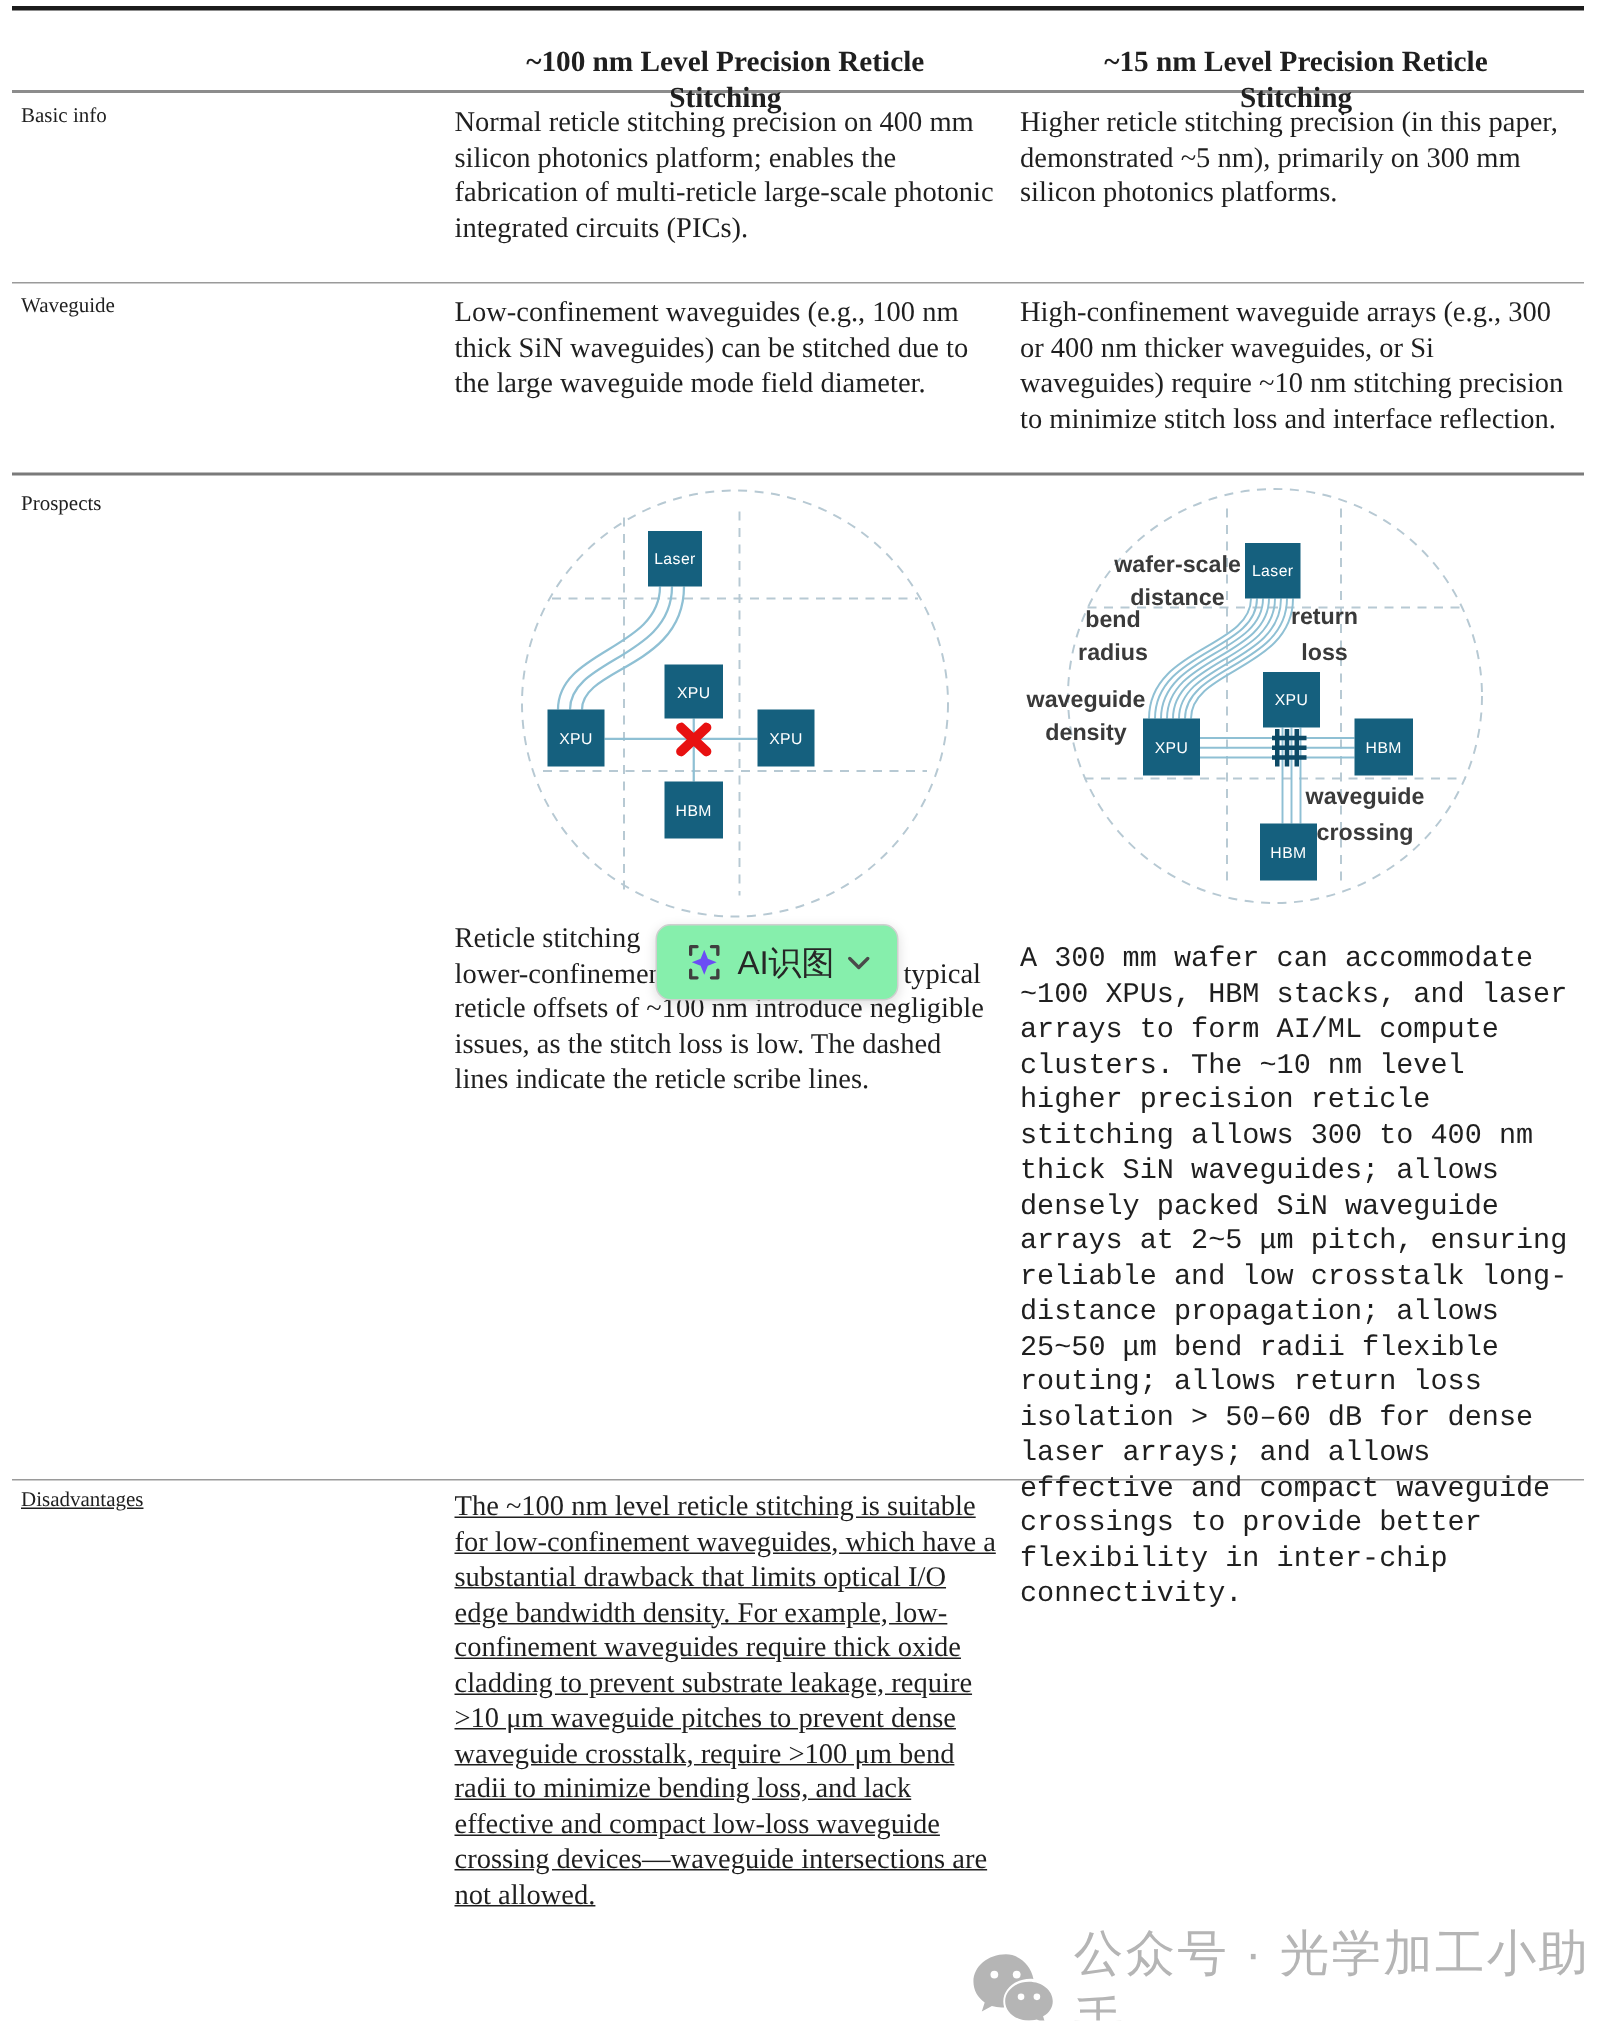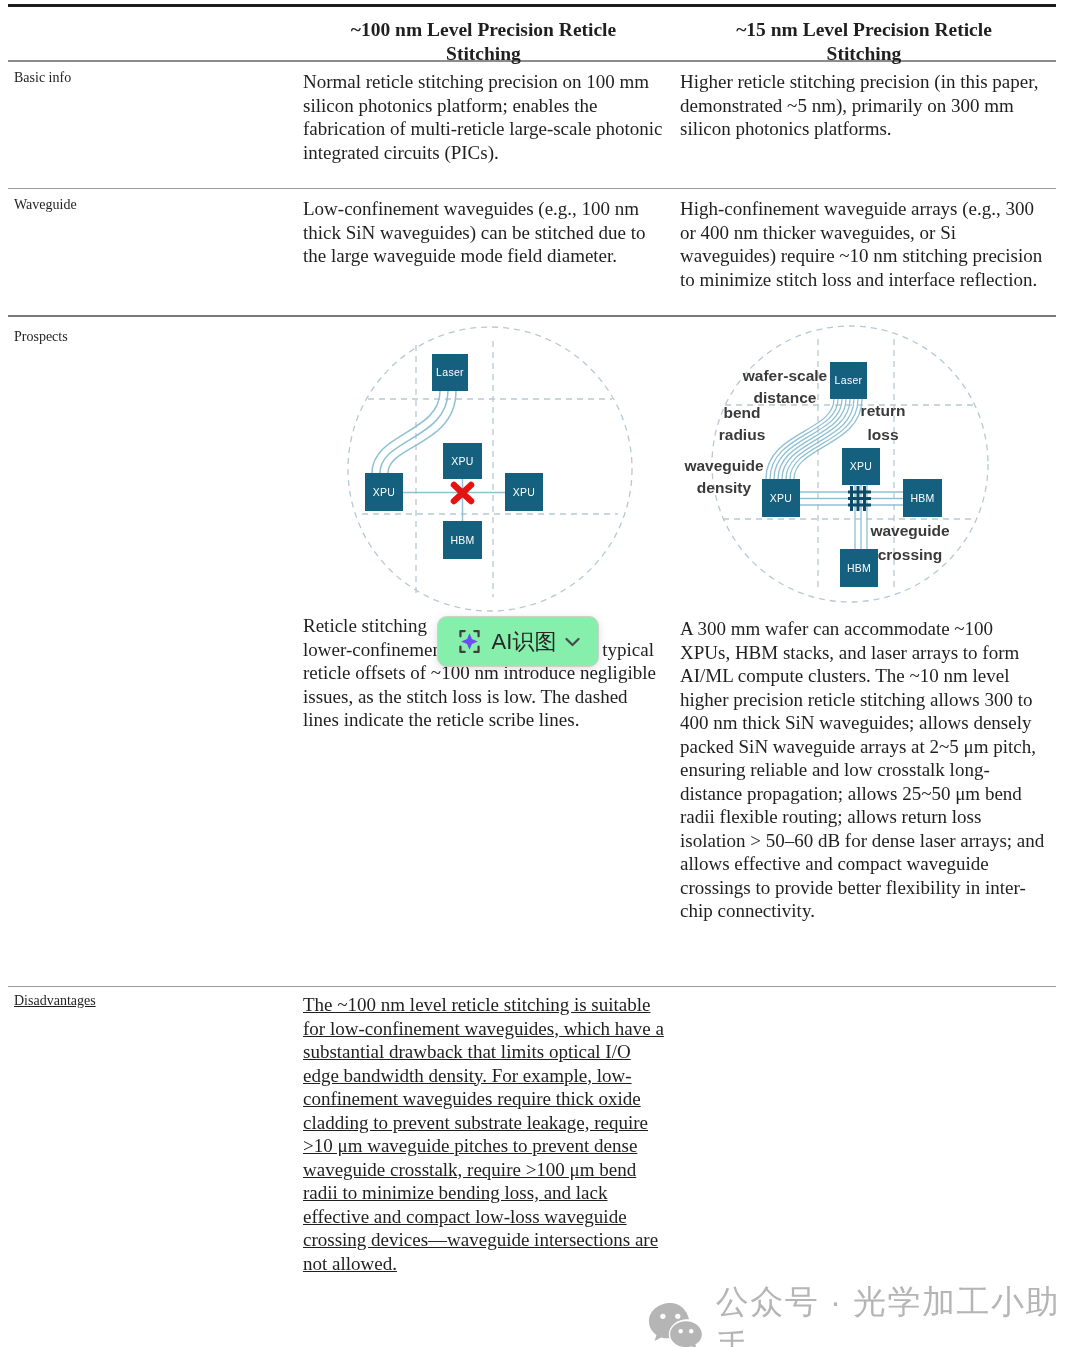--- a/index.html
+++ b/index.html
@@ -13,21 +13,21 @@
   .row-waveguide{height:128px;border-bottom:2px solid #7a7a7a;}
   .row-prospects{height:670px;border-bottom:1.5px solid #9a9a9a;position:relative;}
   .row-disadv{height:360px;}
 
   .cell{padding:8px 8px 0 8px;font-size:19px;line-height:23.5px;}
   .cell-label{padding:8px 4px 0 6px;font-size:14px;}
   .row-prospects .cell,.row-prospects .cell-label{padding-top:12px;}
   .row-disadv .cell,.row-disadv .cell-label{padding-top:6px;text-decoration:underline;}
 
   .hcell{padding-top:7px;text-align:center;font-weight:700;font-size:19.5px;line-height:24px;}
-  .hcell .inner{max-width:330px;margin:4px auto;}
+  .hcell .inner{max-width:330px;margin:16px auto;}
 
   .diagram{display:block;}
   .diagram-left{margin:4px 0 0 17px;}
   .diagram-right{margin:7px 0 0 0;}
   .caption{margin:1px 0 0 0;}
   .caption p{margin:0;}
 
   svg text{font-family:"Liberation Sans", sans-serif;}
   .chip-rect{fill:var(--chip);}
   .chip-label{fill:#ffffff;font-size:10.5px;text-anchor:middle;letter-spacing:.3px;}
@@ -57,21 +57,21 @@
     <div class="hcell">
       <div class="inner">~100 nm Level Precision Reticle Stitching</div>
     </div>
     <div class="hcell">
       <div class="inner">~15 nm Level Precision Reticle Stitching</div>
     </div>
   </div>
 
   <div class="row row-basic">
     <div class="cell-label">Basic info</div>
-    <div class="cell">Normal reticle stitching precision on 100 mm silicon photonics platform; enables the fabrication of multi-reticle large-scale photonic integrated circuits (PICs).</div>
+    <div class="cell">Normal reticle stitching precision on 400 mm silicon photonics platform; enables the fabrication of multi-reticle large-scale photonic integrated circuits (PICs).</div>
     <div class="cell">Higher reticle stitching precision (in this paper, demonstrated ~5 nm), primarily on 300 mm silicon photonics platforms.</div>
   </div>
 
   <div class="row row-waveguide">
     <div class="cell-label">Waveguide</div>
     <div class="cell">Low-confinement waveguides (e.g., 100 nm thick SiN waveguides) can be stitched due to the large waveguide mode field diameter.</div>
     <div class="cell">High-confinement waveguide arrays (e.g., 300 or 400 nm thicker waveguides, or Si waveguides) require ~10 nm stitching precision to minimize stitch loss and interface reflection.</div>
   </div>
 
   <div class="row row-prospects">
@@ -170,21 +170,21 @@
           <text class="anno" x="62" y="116">radius</text>
           <text class="anno" x="203" y="92">return</text>
           <text class="anno" x="203" y="116">loss</text>
           <text class="anno" x="44" y="147">waveguide</text>
           <text class="anno" x="44" y="169">density</text>
           <text class="anno" x="230" y="212">waveguide</text>
           <text class="anno" x="230" y="236">crossing</text>
         </g>
       </svg>
 
-      <div class="caption" style="margin-top:3px;">
+      <div class="caption" style="margin-top:14px;font-family:Liberation Mono, monospace;">
         <p>A 300 mm wafer can accommodate ~100 XPUs, HBM stacks, and laser arrays to form AI/ML compute clusters. The ~10 nm level higher precision reticle stitching allows 300 to 400 nm thick SiN waveguides; allows densely packed SiN waveguide arrays at 2~5 μm pitch, ensuring reliable and low crosstalk long-distance propagation; allows 25~50 μm bend radii flexible routing; allows return loss isolation &gt; 50–60 dB for dense laser arrays; and allows effective and compact waveguide crossings to provide better flexibility in inter-chip connectivity.</p>
       </div>
     </div>
   </div>
 
   <div class="row row-disadv">
     <div class="cell-label">Disadvantages</div>
     <div class="cell">The ~100 nm level reticle stitching is suitable for low-confinement waveguides, which have a substantial drawback that limits optical I/O edge bandwidth density. For example, low-confinement waveguides require thick oxide cladding to prevent substrate leakage, require &gt;10 μm waveguide pitches to prevent dense waveguide crosstalk, require &gt;100 μm bend radii to minimize bending loss, and lack effective and compact low-loss waveguide crossing devices—waveguide intersections are not allowed.</div>
   </div>
 

